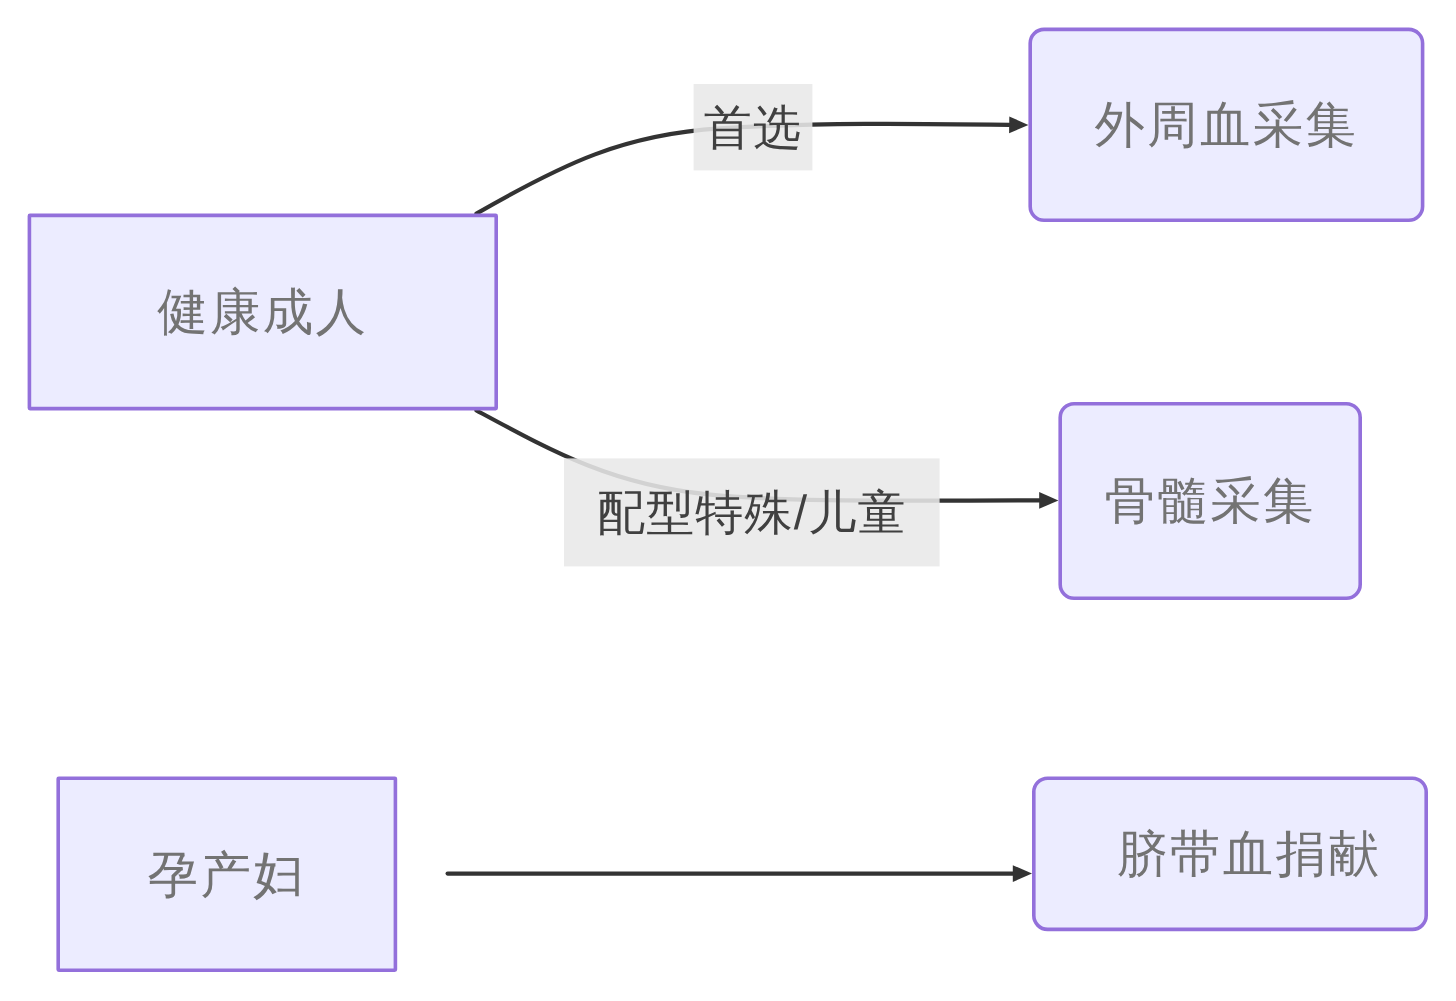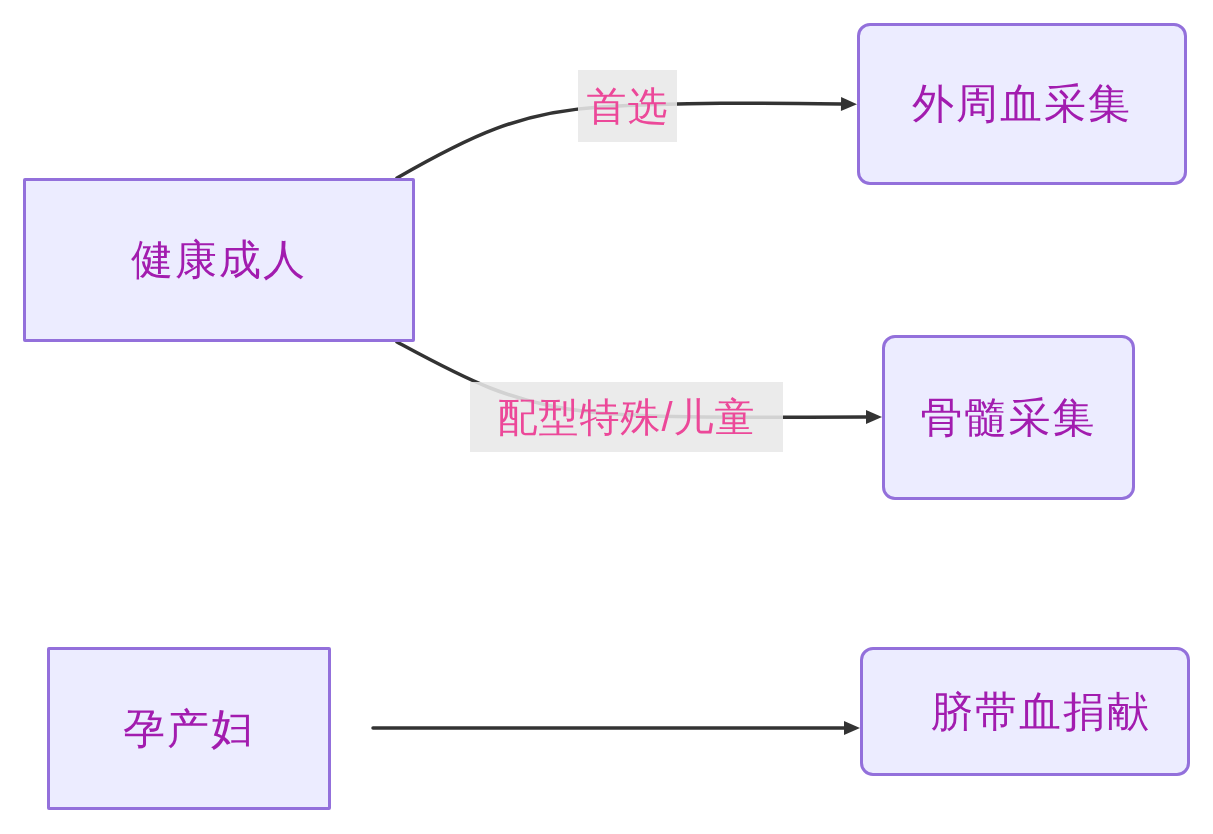--- a/index.html
+++ b/index.html
@@ -30,48 +30,48 @@
     stroke-linecap: round;
   }
   .node {
     position: absolute;
     box-sizing: border-box;
     background: #ECECFF;
     border: 3px solid #9370DB;
     display: flex;
     align-items: center;
     justify-content: center;
-    color: #a21caf;
+    color: #737373;
     font-size: 42px;
     letter-spacing: 2px;
     white-space: nowrap;
   }
   .node.rect { border-radius: 2px; }
   .node.rounded { border-radius: 13px; }
 
   #node-healthy-adult  { left: 23px;  top: 178px; width: 392px; height: 164px; }
   #node-peripheral     { left: 857px; top: 23px;  width: 330px; height: 162px; }
   #node-bone-marrow    { left: 882px; top: 335px; width: 253px; height: 165px; }
   #node-pregnant       { left: 47px;  top: 647px; width: 284px; height: 163px; }
   #node-cord-blood     { left: 860px; top: 647px; width: 330px; height: 129px; padding-left: 32px; }
 
   .edge-label {
     position: absolute;
     box-sizing: border-box;
     background: rgba(232, 232, 232, 0.88);
-    color: #ec4899;
+    color: #404040;
     display: flex;
     align-items: center;
     justify-content: center;
     font-size: 40px;
     letter-spacing: 1px;
     white-space: nowrap;
   }
   #edge-label-preferred { left: 578px; top: 70px;  width: 99px;  height: 72px; }
-  #edge-label-special   { left: 470px; top: 382px; width: 313px; height: 70px; }
+  #edge-label-special   { left: 470px; top: 382px; width: 313px; height: 90px; }
 </style>
 </head>
 <body>
 
 <div class="canvas">
 
   <svg class="edges-layer" viewBox="0 0 1213 834" xmlns="http://www.w3.org/2000/svg">
     <defs>
       <marker id="arrowhead" markerUnits="userSpaceOnUse" markerWidth="18" markerHeight="16" refX="1" refY="8" orient="auto">
         <path d="M1,1 L17,8 L1,15 Z" fill="#333333"></path>

